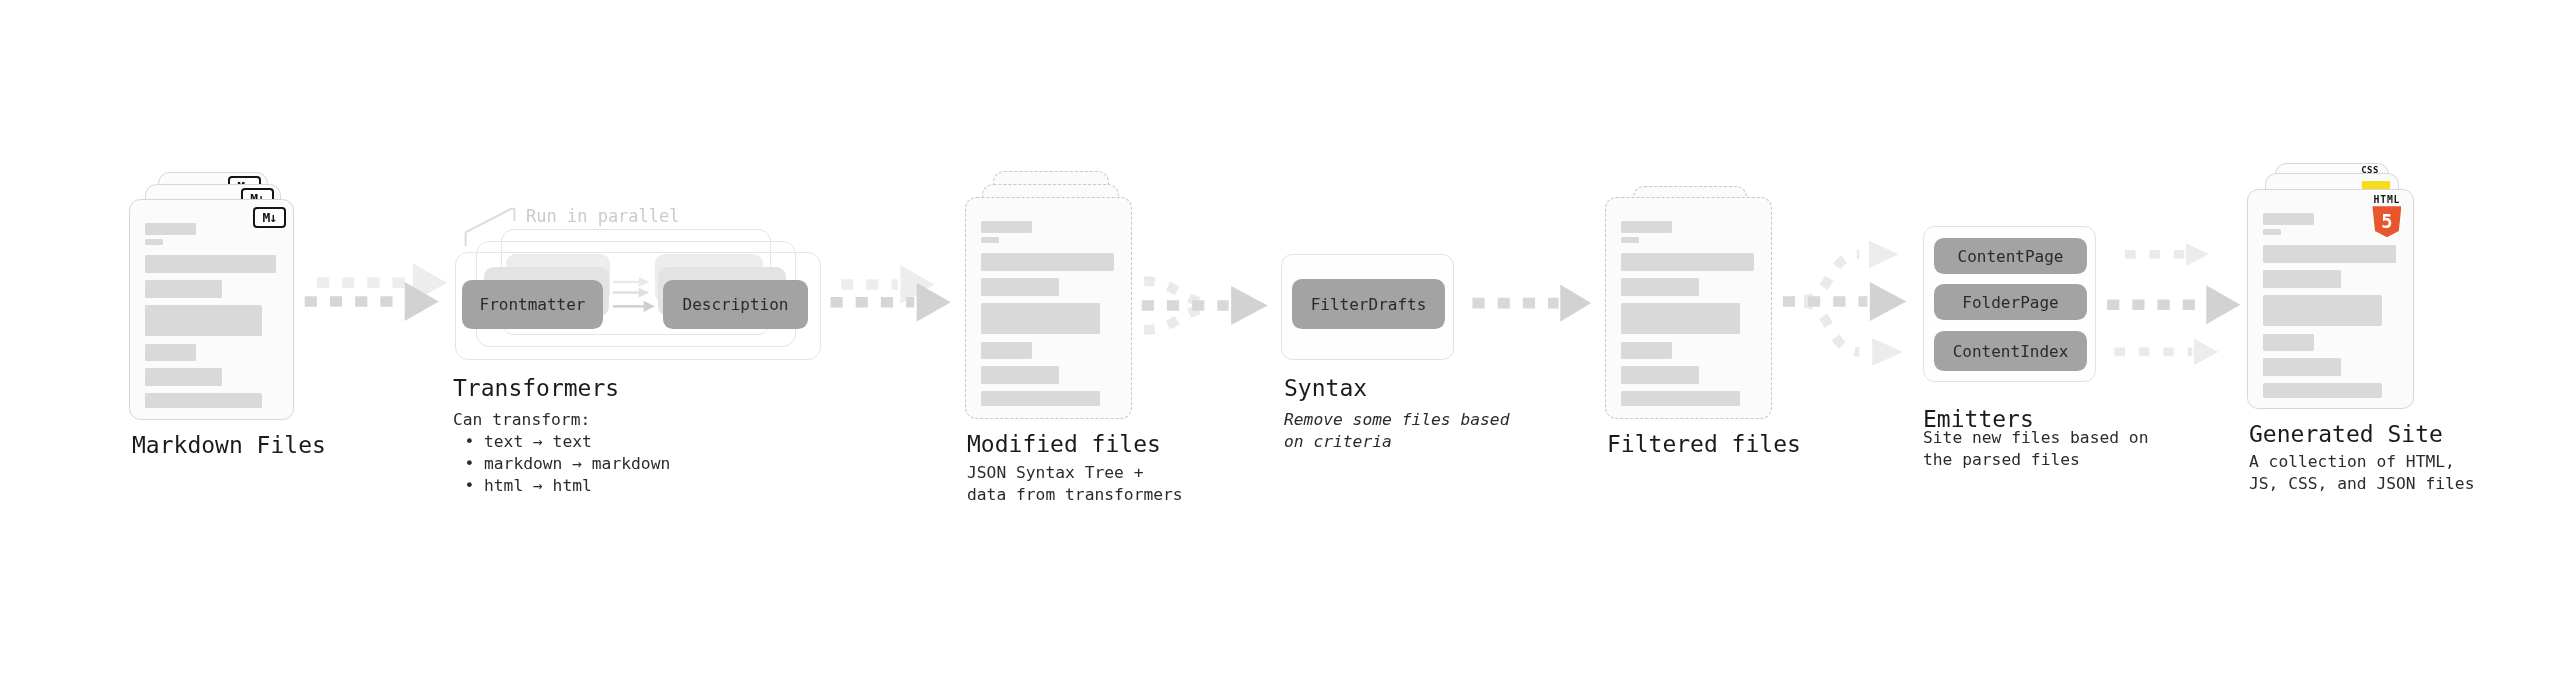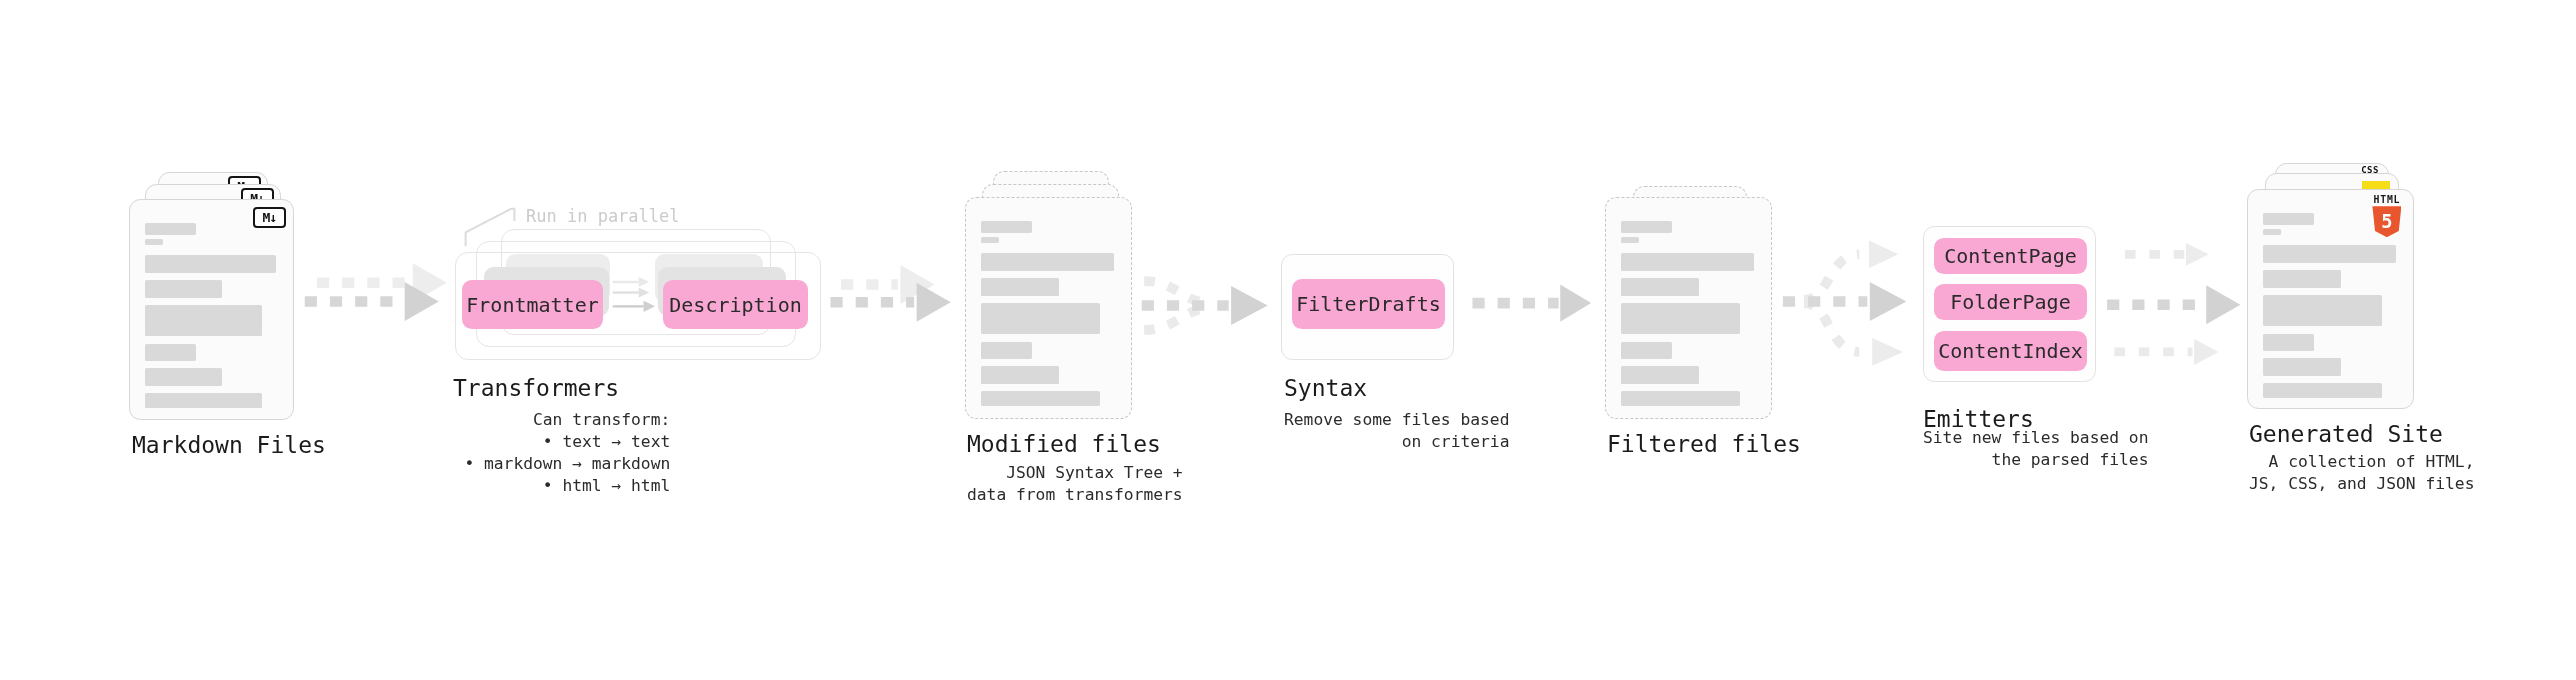--- a/index.html
+++ b/index.html
@@ -20,30 +20,30 @@
   .css-badge .css-txt{font-size:9px;font-weight:bold;color:#111;line-height:9px;letter-spacing:0.4px;}
   .css-badge .css-bar{width:23px;height:3.3px;margin:0.8px auto 0;}
   .js-badge{position:absolute;width:28px;height:16.3px;}
   .html5-badge{position:absolute;width:36px;text-align:center;}
   .html5-badge .html-txt{font-size:9.8px;font-weight:bold;color:#141414;letter-spacing:0.8px;line-height:9.8px;}
   .html5-shield{width:29px;height:31px;margin:1.6px auto 0;display:flex;align-items:center;justify-content:center;
     clip-path:polygon(0 0,100% 0,91% 80%,50% 100%,9% 80%);
     color:#fff;font-size:18.7px;font-weight:bold;}
   
   .frame-box{position:absolute;border:1.6px solid #e5e5e5;border-radius:13px;background:transparent;box-sizing:border-box;}
-  .pill{position:absolute;background:#f9a8d4;border-radius:9.8px;display:flex;align-items:center;justify-content:center;
-    font-size:20px;color:#2a2a2a;box-sizing:border-box;white-space:nowrap;}
+  .pill{position:absolute;background:#a3a3a3;border-radius:9.8px;display:flex;align-items:center;justify-content:center;
+    font-size:16px;color:#2a2a2a;box-sizing:border-box;white-space:nowrap;}
   .ghost-pill{position:absolute;border-radius:9.8px;}
   .g1{background:#e3e3e3;}
   .g2{background:#ededed;}
   
   .panel{position:absolute;border:1.6px solid #e2e2e2;border-radius:11.4px;background:#fefefe;box-sizing:border-box;}
   
   .stage-title{position:absolute;font-size:23px;font-weight:500;color:#1b1b1b;white-space:nowrap;}
-  .stage-sub{position:absolute;font-size:16.3px;line-height:22px;color:#2b2b2b;white-space:nowrap;text-align:right;}
+  .stage-sub{position:absolute;font-size:16.3px;line-height:22px;color:#2b2b2b;white-space:nowrap;}
   .stage-sub .indent{padding-left:11.4px;}
   .annotation{position:absolute;font-size:17px;color:#cbcbcb;white-space:nowrap;}
   #arrow-layer{position:absolute;left:0;top:0;z-index:0;pointer-events:none;}
   .layer{z-index:1;}
 </style>
 </head>
 <body>
 
 <div id="canvas">
 
@@ -170,21 +170,21 @@
     <div class="stage-sub" style="left:967px;top:462px;">
       <div>JSON Syntax Tree +</div>
       <div>data from transformers</div>
     </div>
   </div>
 
   <div>
     <div class="panel layer" style="left:1281px;top:254px;width:173px;height:106px;"></div>
     <div class="pill layer" style="left:1292px;top:279px;width:153px;height:50px;">FilterDrafts</div>
     <div class="stage-title" style="left:1284px;top:375px;">Syntax</div>
-    <div class="stage-sub" style="left:1284px;top:409px;">
+    <div class="stage-sub" style="left:1284px;top:409px;font-style:italic;">
       <div>Remove some files based</div>
       <div>on criteria</div>
     </div>
   </div>
 
   <div>
     <div class="doc-card dashed layer" style="left:1633px;top:186px;width:114px;height:98px;"></div>
     <div class="doc-card dashed layer" style="left:1605px;top:197px;width:167px;height:222px;">
       <div class="bars">
           <div class="bar" style="width: 38%; height: 12.2px; margin-bottom: 4.1px;"></div>

